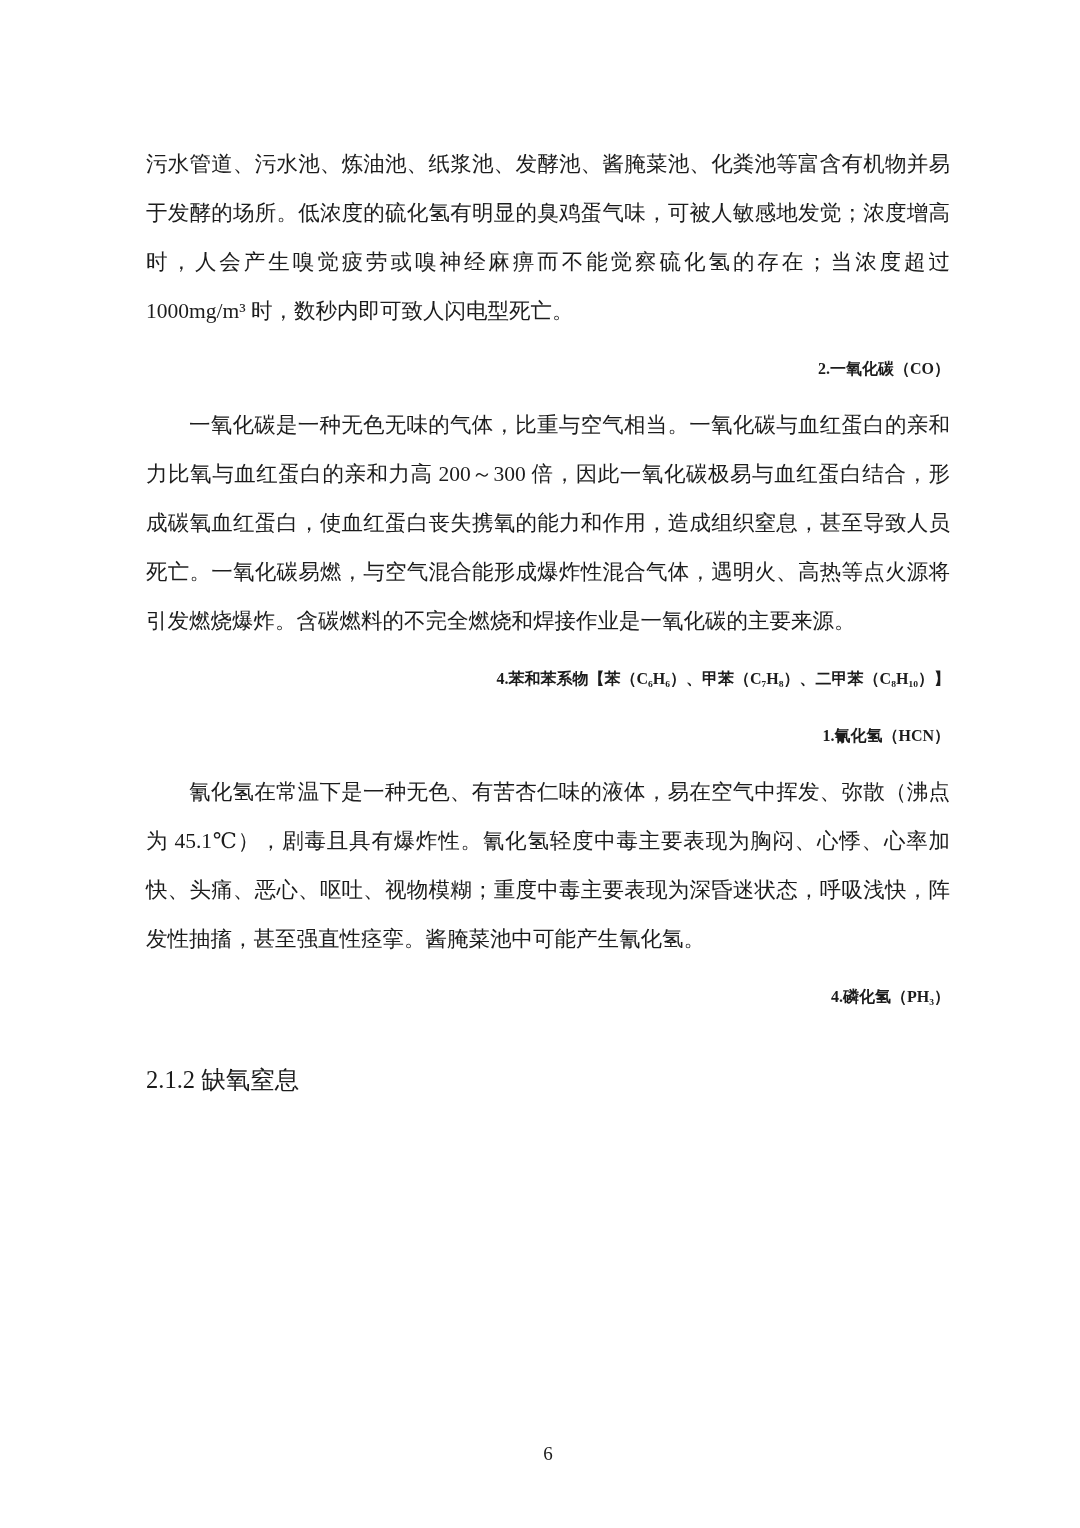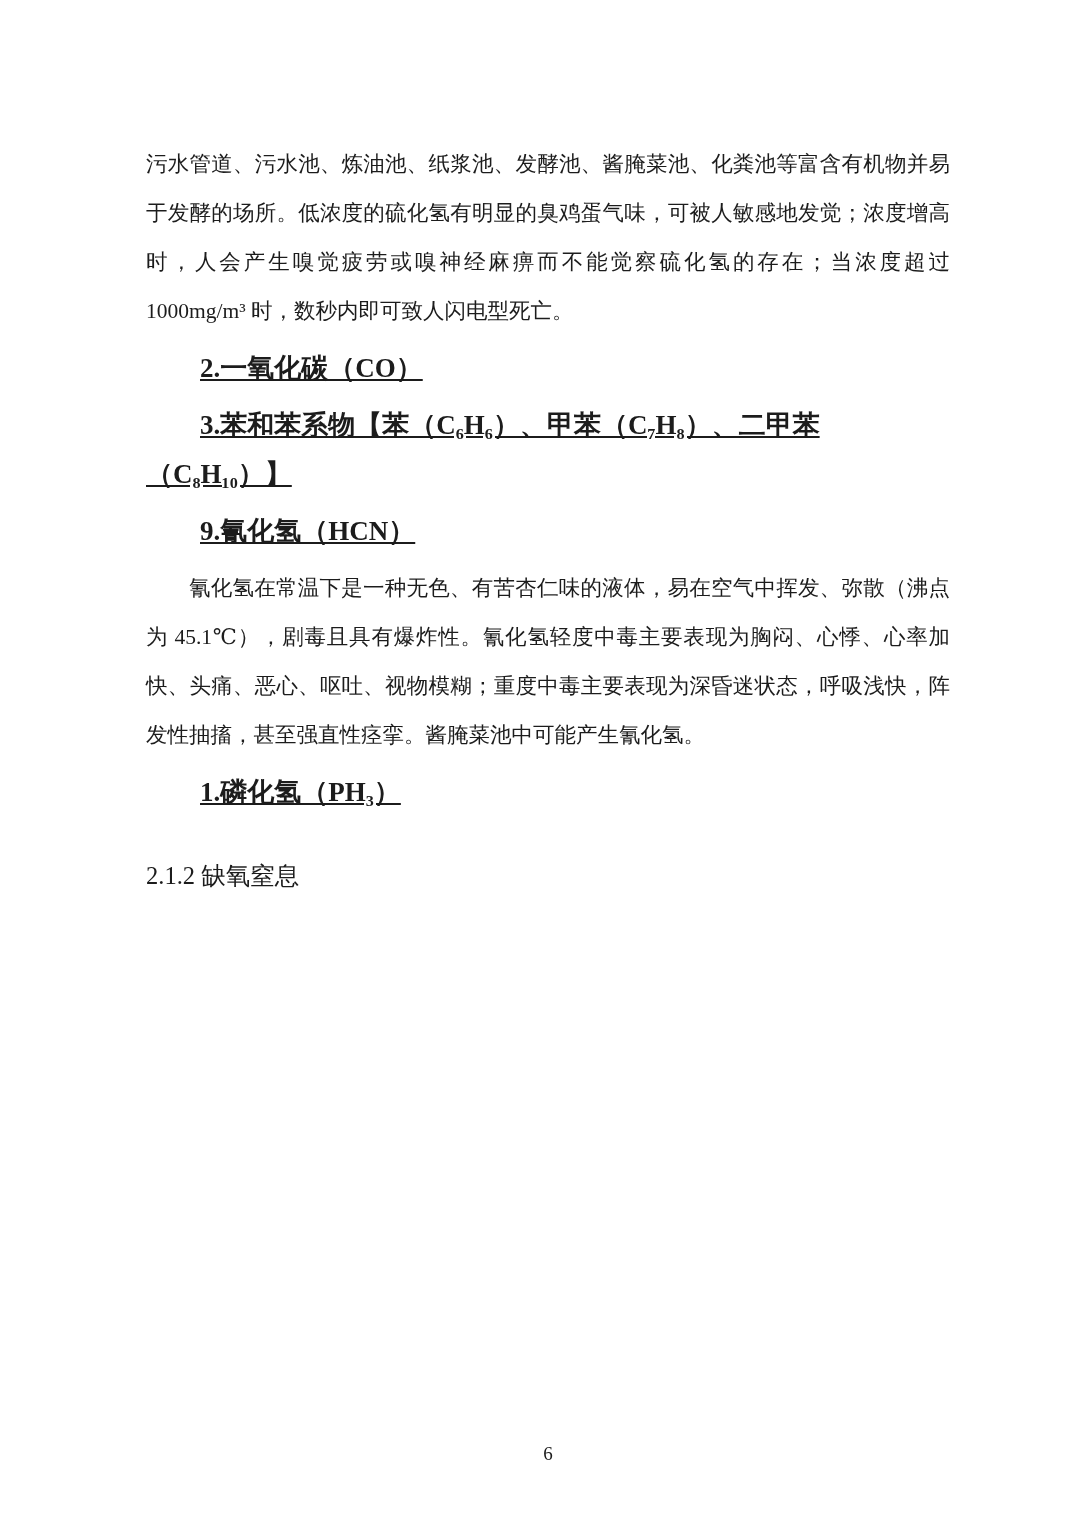--- a/index.html
+++ b/index.html
@@ -27,26 +27,25 @@
     line-height: 49px;
     text-align: justify;
   }
   p.para {
     text-indent: 2em;
   }
   p.para-cont {
     text-indent: 0;
   }
   h3.heading {
-    font-size: 27px;
+    font-size: 16px;
     line-height: 49px;
     font-weight: bold;
     text-indent: 2em;
-    text-align: left;
-    text-decoration: underline;
+    text-align: right;
   }
   h2.subsection {
     font-size: 24.5px;
     line-height: 49px;
     font-weight: normal;
     margin-top: 26px;
     text-align: left;
   }
   .page-number {
     position: absolute;
@@ -60,26 +59,27 @@
 </style>
 </head>
 <body>
 
 <div class="sheet">
   <div class="content">
 
     <p class="para-cont">污水管道、污水池、炼油池、纸浆池、发酵池、酱腌菜池、化粪池等富含有机物并易于发酵的场所。低浓度的硫化氢有明显的臭鸡蛋气味，可被人敏感地发觉；浓度增高时，人会产生嗅觉疲劳或嗅神经麻痹而不能觉察硫化氢的存在；当浓度超过 1000mg/m³ 时，数秒内即可致人闪电型死亡。</p>
 
     <h3 class="heading">2.一氧化碳（CO）</h3>
+    <p class="para">一氧化碳是一种无色无味的气体，比重与空气相当。一氧化碳与血红蛋白的亲和力比氧与血红蛋白的亲和力高 200～300 倍，因此一氧化碳极易与血红蛋白结合，形成碳氧血红蛋白，使血红蛋白丧失携氧的能力和作用，造成组织窒息，甚至导致人员死亡。一氧化碳易燃，与空气混合能形成爆炸性混合气体，遇明火、高热等点火源将引发燃烧爆炸。含碳燃料的不完全燃烧和焊接作业是一氧化碳的主要来源。</p>
 
-    <h3 class="heading">3.苯和苯系物【苯（C₆H₆）、甲苯（C₇H₈）、二甲苯（C₈H₁₀）】</h3>
+    <h3 class="heading">4.苯和苯系物【苯（C₆H₆）、甲苯（C₇H₈）、二甲苯（C₈H₁₀）】</h3>
 
-    <h3 class="heading">9.氰化氢（HCN）</h3>
+    <h3 class="heading">1.氰化氢（HCN）</h3>
     <p class="para">氰化氢在常温下是一种无色、有苦杏仁味的液体，易在空气中挥发、弥散（沸点为 45.1℃），剧毒且具有爆炸性。氰化氢轻度中毒主要表现为胸闷、心悸、心率加快、头痛、恶心、呕吐、视物模糊；重度中毒主要表现为深昏迷状态，呼吸浅快，阵发性抽搐，甚至强直性痉挛。酱腌菜池中可能产生氰化氢。</p>
 
-    <h3 class="heading">1.磷化氢（PH₃）</h3>
+    <h3 class="heading">4.磷化氢（PH₃）</h3>
 
     <h2 class="subsection">2.1.2 缺氧窒息</h2>
 
   </div>
 
   <div class="page-number">6</div>
 </div>
 
 </body></html>

